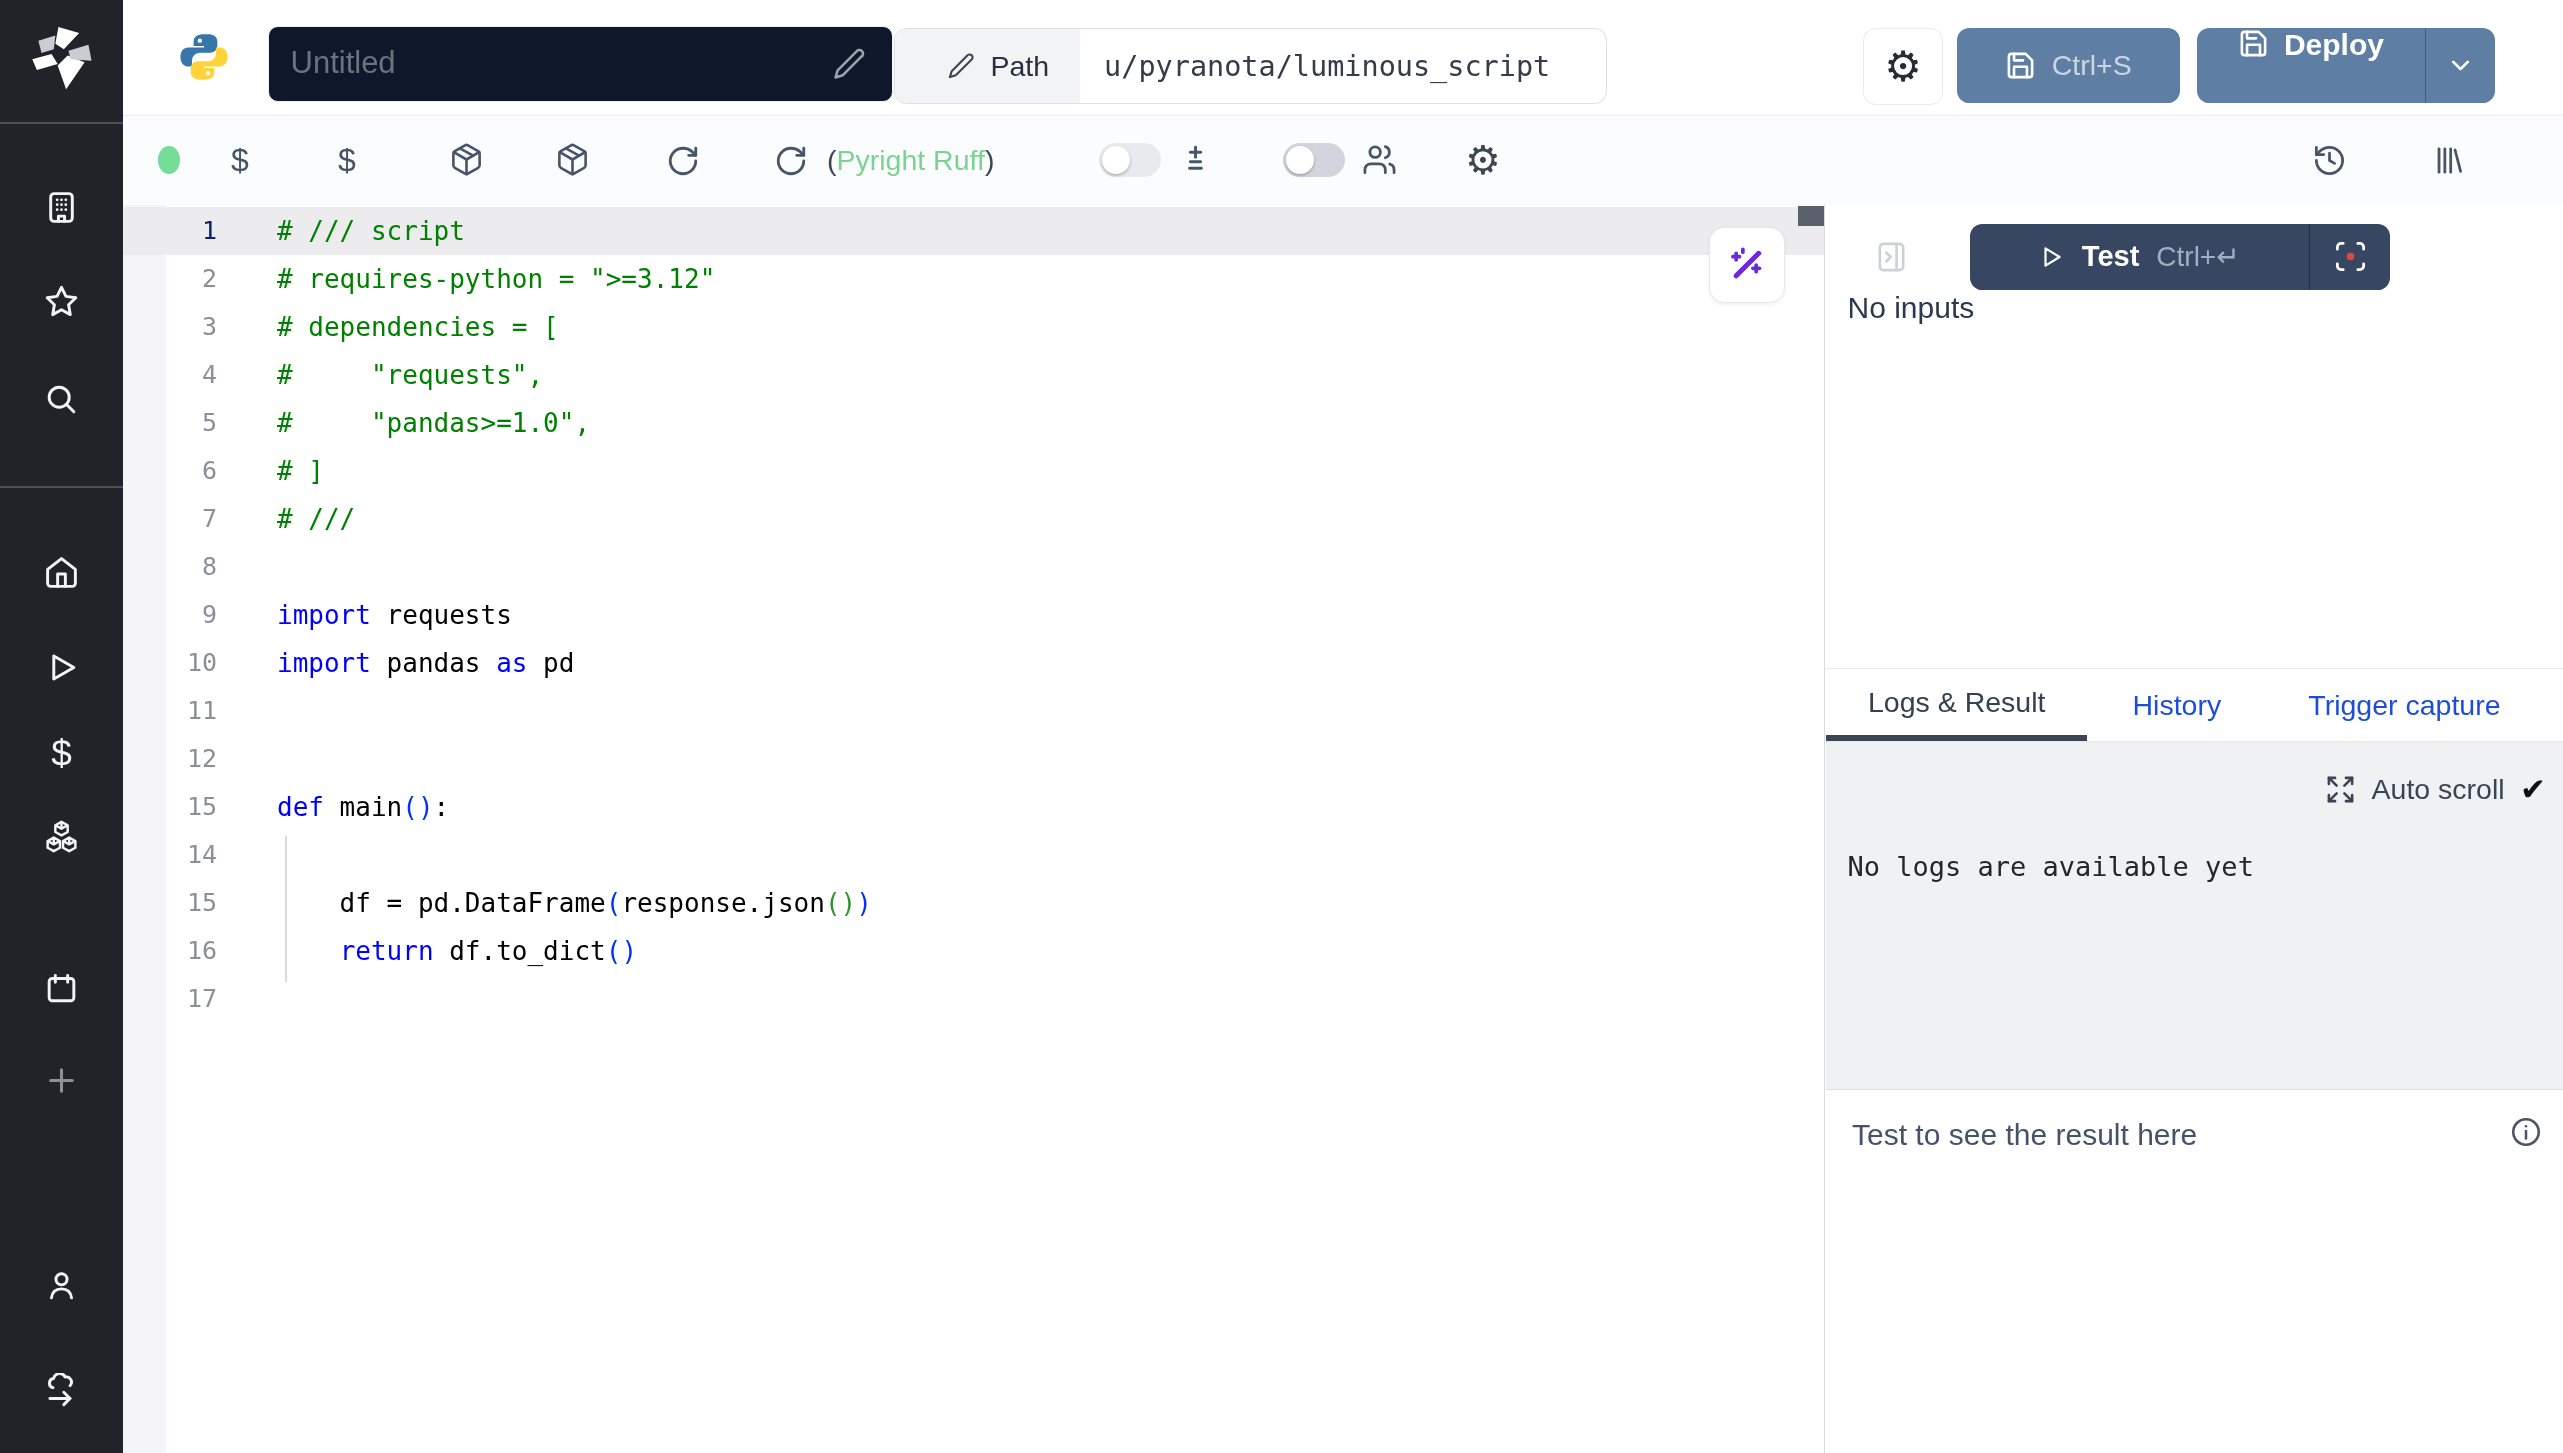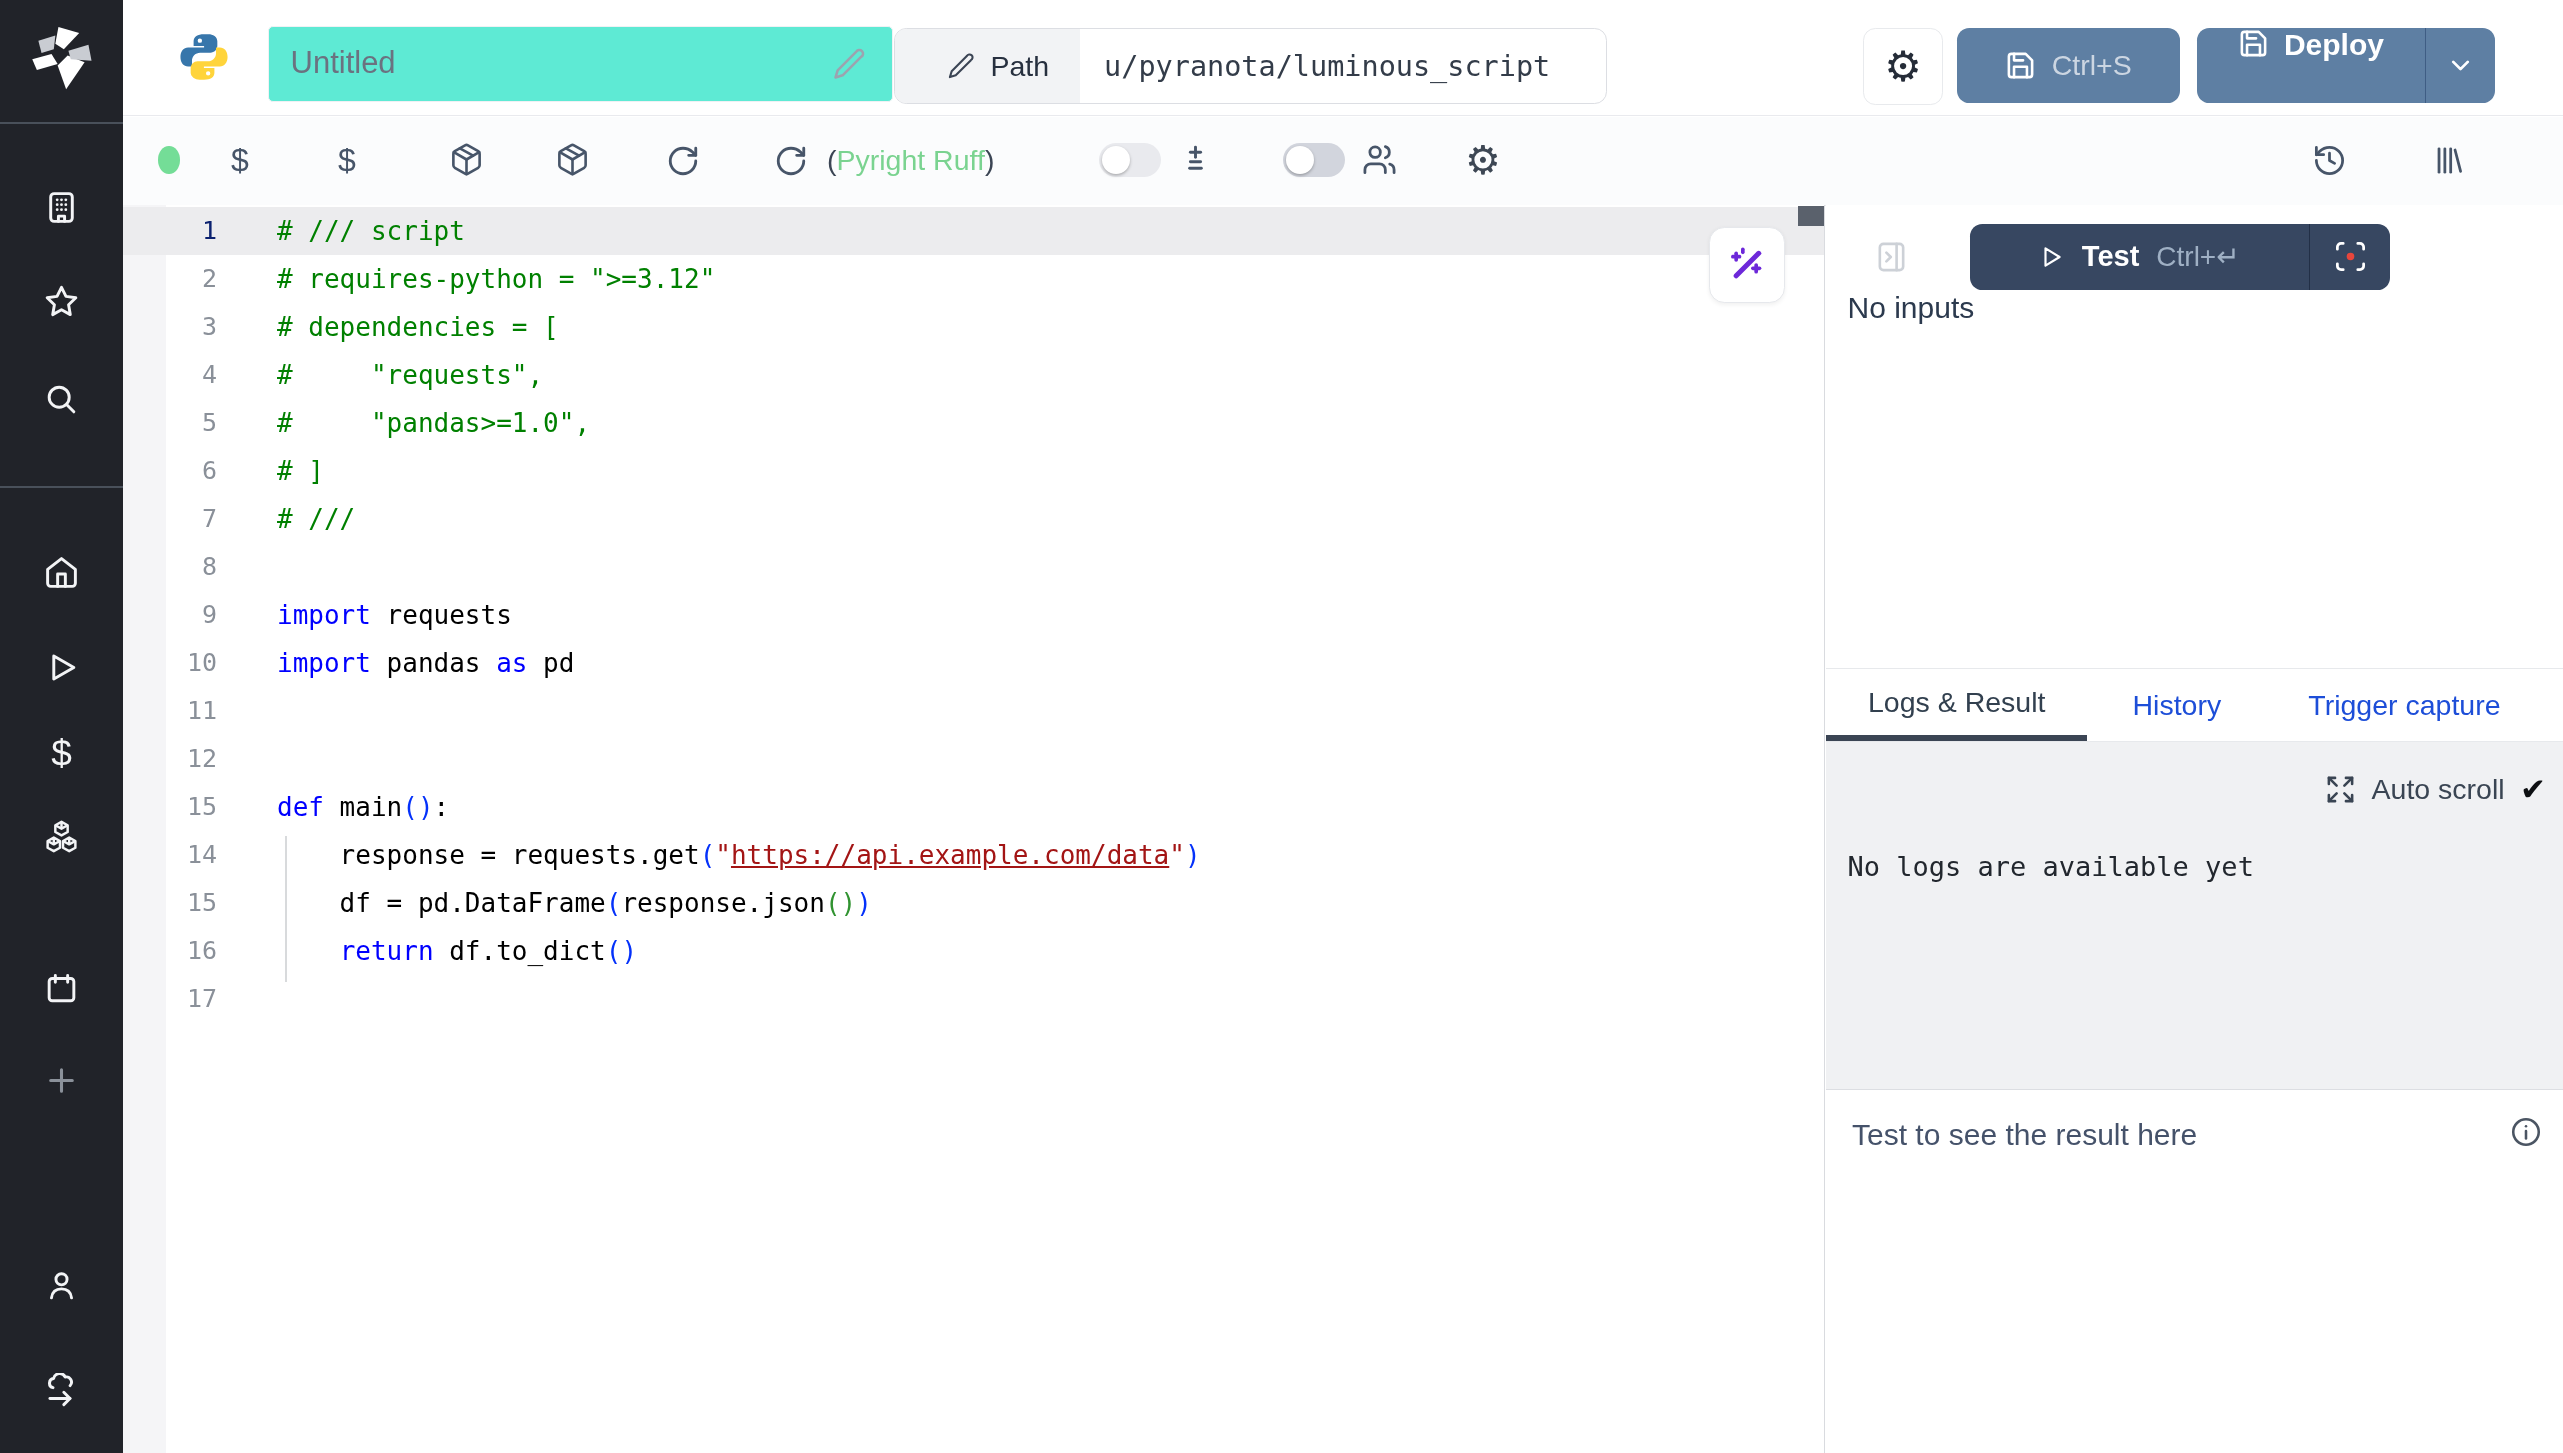--- a/index.html
+++ b/index.html
@@ -13,22 +13,22 @@
   .side-sep{position:absolute;left:0;width:123px;height:1.5px;background:#49505a;}
   .sep1{top:122px;} .sep2{top:486px;}
   .side-icon{position:absolute;left:43px;width:37px;height:37px;cursor:pointer;}
   .side-dollar{position:absolute;left:43px;width:37px;height:37px;display:flex;align-items:center;justify-content:center;
                font-size:37px;font-weight:500;color:#f3f4f6;cursor:pointer;}
 
   
   .topbar{position:absolute;left:123px;top:0;width:2440px;height:115px;background:#ffffff;
           border-bottom:1.5px solid #e9eaee;}
   .py-logo{position:absolute;left:55px;top:31px;width:52px;height:52px;}
-  .title-box{position:absolute;left:145px;top:26px;width:623px;height:74px;background:#5eead4;
-             border:0.8px solid #f0f1f4;border-radius:5px;}
+  .title-box{position:absolute;left:145px;top:26px;width:623px;height:74px;background:#0f172a;
+             border:0.8px solid #f0f1f4;border-radius:10px;}
   .title-text{position:absolute;left:21.5px;top:0;line-height:72px;font-size:31px;color:#6b7280;}
   .title-pencil{position:absolute;right:26px;top:20px;width:34px;height:34px;color:#9ca3af;}
   .path-box{position:absolute;left:771px;top:28px;width:711px;height:74px;border:1.5px solid #dcdee3;
             border-radius:12.3px;display:flex;overflow:hidden;background:#fff;}
   .path-label{width:163px;background:#f2f3f5;display:flex;align-items:center;gap:15.4px;padding-left:21.5px;flex:none;justify-content:center;}
   .path-label .txt{font-size:28.5px;font-weight:500;color:#27303f;}
   .path-pencil{width:28px;height:28px;color:#3b4454;}
   .path-value{flex:1;display:flex;align-items:center;padding-left:24.6px;
               font-family:"DejaVu Sans Mono","Liberation Mono",monospace;font-size:28.5px;color:#333c49;}
   .gear-btn{position:absolute;left:1740px;top:28px;width:78px;height:75px;background:#fff;
@@ -400,21 +400,20 @@
         <div class="code-row">
           <span class="ln">12</span>
           <span class="code"></span>
         </div>
         <div class="code-row">
           <span class="ln">15</span>
           <span class="code"><span class="tk-keyword">def</span><span class="tk-plain"> main</span><span class="tk-b1">()</span><span class="tk-plain">:</span></span>
         </div>
         <div class="code-row">
           <span class="ln">14</span>
-          <span class="code"><span class="tk-plain">    response = requests.get</span><span class="tk-b1">(</span><span class="tk-string">"</span><span class="tk-url">https://api.example.com/data</span><span class="tk-string">"</span><span class="tk-b1">)</span></span>
         </div>
         <div class="code-row">
           <span class="ln">15</span>
           <span class="code"><span class="tk-plain">    df = pd.DataFrame</span><span class="tk-b1">(</span><span class="tk-plain">response.json</span><span class="tk-b2">()</span><span class="tk-b1">)</span></span>
         </div>
         <div class="code-row">
           <span class="ln">16</span>
           <span class="code"><span class="tk-plain">    </span><span class="tk-keyword">return</span><span class="tk-plain"> df.to_dict</span><span class="tk-b1">()</span></span>
         </div>
         <div class="code-row">

